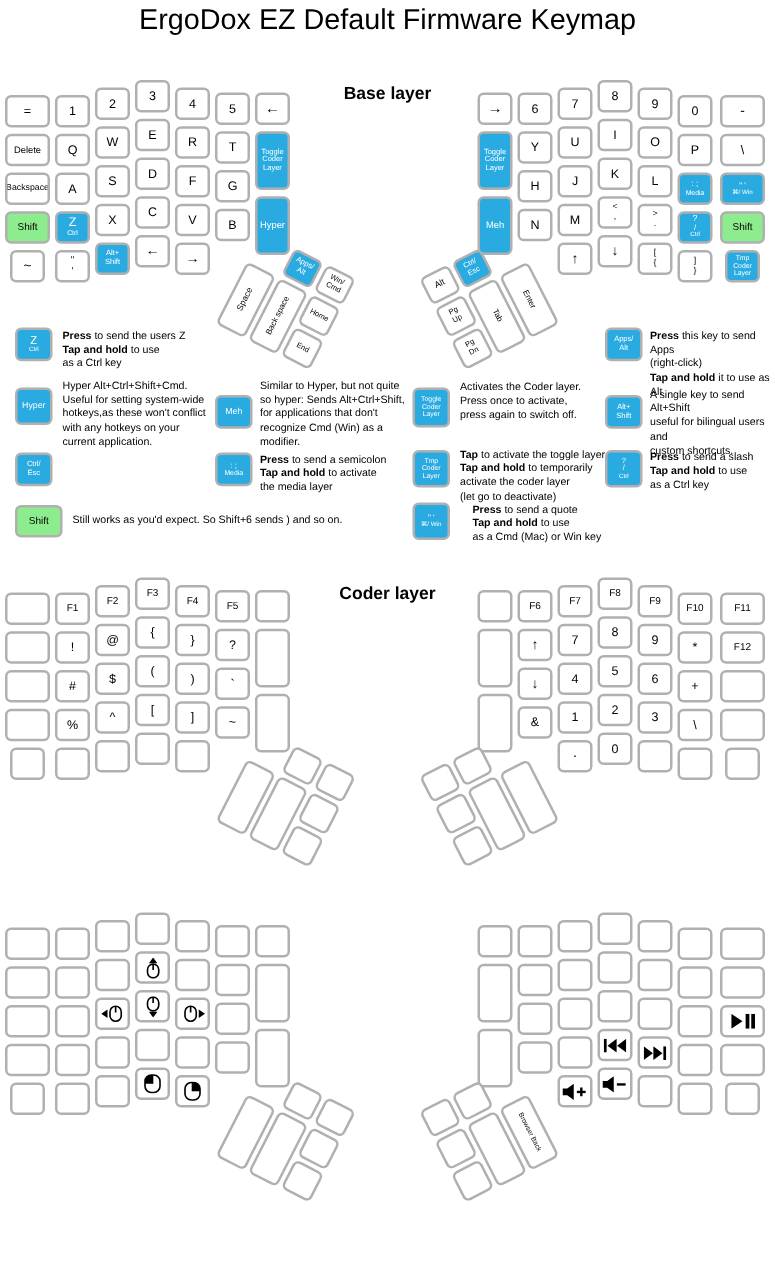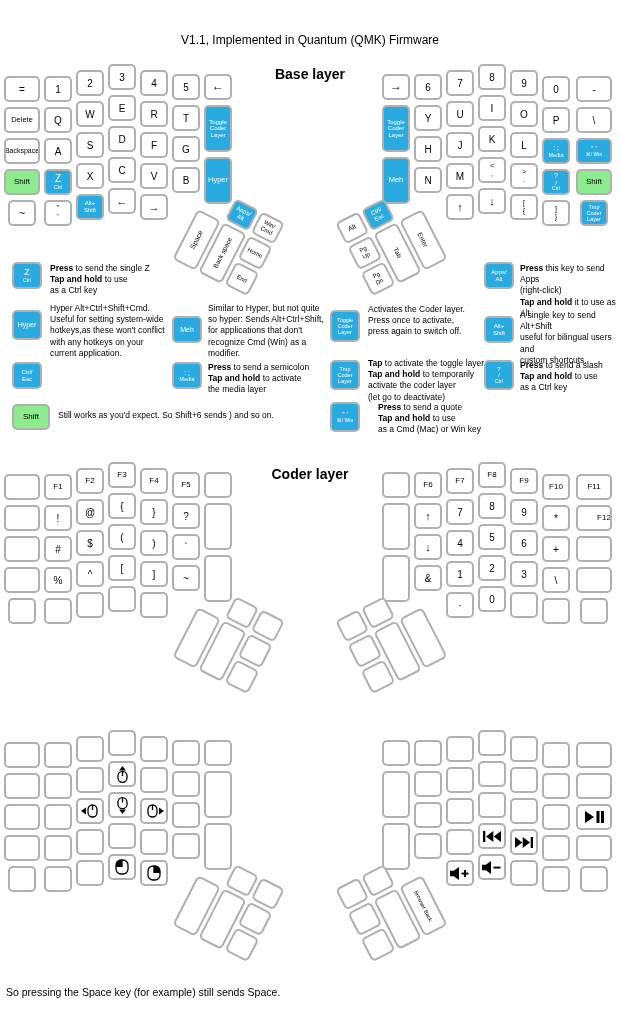--- a/index.html
+++ b/index.html
@@ -22,25 +22,24 @@
   .thumb.l .vlab{transform:rotate(-90deg)}
   .thumb.r .vlab{transform:rotate(90deg)}
   .ltext{position:absolute;font-size:8.5px;line-height:1.32}
   .footer{position:absolute;left:6px;top:985px;font-size:10.5px;line-height:1.35}
   svg{display:block}
 </style>
 </head>
 <body>
 
 <div id="stage">
-  <div class="subtitle">V1.1, Implemented in Quantum (QMK) Firmware</div>
+  <div class="title">ErgoDox EZ Default Firmware Keymap</div>
   <div class="lheader" id="h0">Base layer</div>
   <div class="lheader" id="h1">Coder layer</div>
   <div class="footer">
-    <div>So pressing the Space key (for example) still sends Space.</div>
   </div>
 <div class="key" style="left: 4px; top: 76px; width: 36px; height: 26px;">
       <div style="font-size: 10px;">=</div>
     </div>
     <div class="key" style="left: 4px; top: 107px; width: 36px; height: 26px;">
       <div style="font-size: 7.5px;">Delete</div>
     </div>
     <div class="key" style="left: 4px; top: 138px; width: 36px; height: 26px;">
       <div style="font-size: 7px;">Backspace</div>
     </div>
@@ -437,21 +436,21 @@
     <div class="key" style="left: 542px; top: 536px; width: 28px; height: 26px;">
       <div style="font-size: 10px;">+</div>
     </div>
     <div class="key" style="left: 542px; top: 567px; width: 28px; height: 26px;">
       <div style="font-size: 10px;">\</div>
     </div>
     <div class="key" style="left: 576px; top: 474px; width: 36px; height: 26px;">
       <div style="font-size: 8px;">F11</div>
     </div>
     <div class="key" style="left: 576px; top: 505px; width: 36px; height: 26px;">
-      <div style="font-size: 8px; padding-left: 20px;">F12</div>
+      <div style="font-size: 8px;">F12</div>
     </div>
     <div class="key" style="left: 576px; top: 536px; width: 36px; height: 26px;"></div>
     <div class="key" style="left: 576px; top: 567px; width: 36px; height: 26px;"></div>
     <div class="key" style="left: 446px; top: 592px; width: 28px; height: 26px;">
       <div style="font-size: 11px;">·</div>
     </div>
     <div class="key" style="left: 478px; top: 586px; width: 28px; height: 26px;">
       <div style="font-size: 10px;">0</div>
     </div>
     <div class="key" style="left: 510px; top: 592px; width: 28px; height: 26px;"></div>
@@ -612,21 +611,21 @@
       </div>
       <div class="key" style="left: 29px; top: 27px; width: 26px; height: 56px;"></div>
       <div class="key" style="left: 0px; top: 27px; width: 26px; height: 26px;"></div>
       <div class="key" style="left: 0px; top: 56px; width: 26px; height: 26px;"></div>
     </div>
     <div class="key blue" style="left: 12px; top: 262px; width: 30px; height: 27px;">
       <div style="font-size: 9px;">Z</div>
       <div style="font-size: 5px;">Ctrl</div>
     </div>
     <div class="ltext" style="left: 50px; top: 263px; width: 140px;">
-      <div><span style="font-weight: bold;">Press</span><span> to send the single Z</span></div>
+      <div><span style="font-weight: bold;">Press</span><span> to send the users Z</span></div>
       <div><span style="font-weight: bold;">Tap and hold</span><span> to use</span></div>
       <div><span>as a Ctrl key</span></div>
     </div>
     <div class="key blue" style="left: 484px; top: 262px; width: 30px; height: 27px;">
       <div style="font-size: 6px;">Apps/</div>
       <div style="font-size: 6px;">Alt</div>
     </div>
     <div class="ltext" style="left: 520px; top: 263px; width: 100px;">
       <div><span style="font-weight: bold;">Press</span><span> this key to send Apps</span></div>
       <div><span>(right-click)</span></div>

